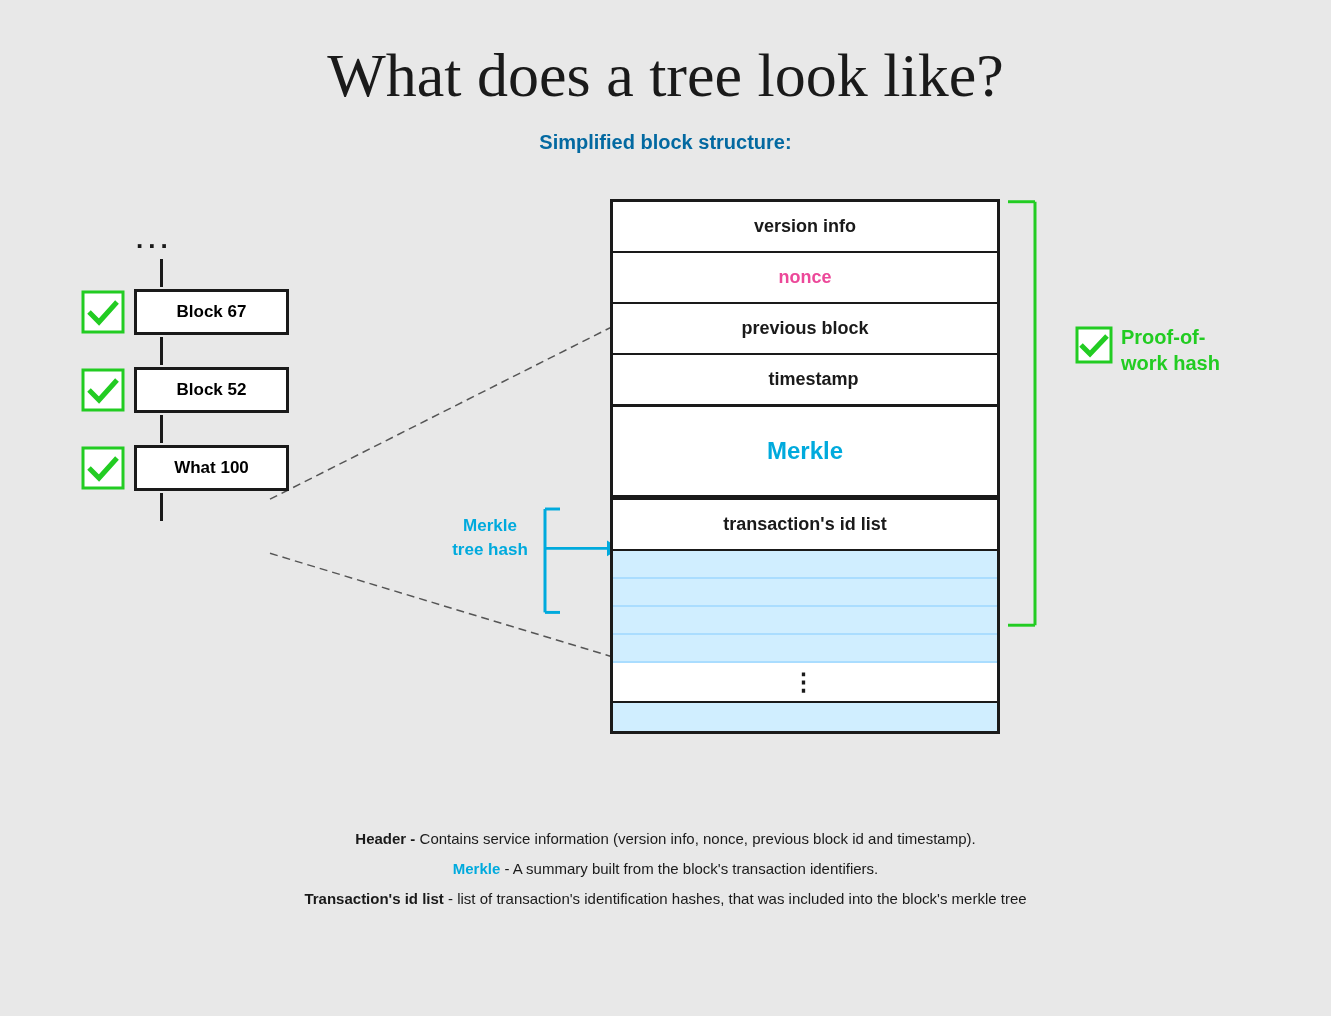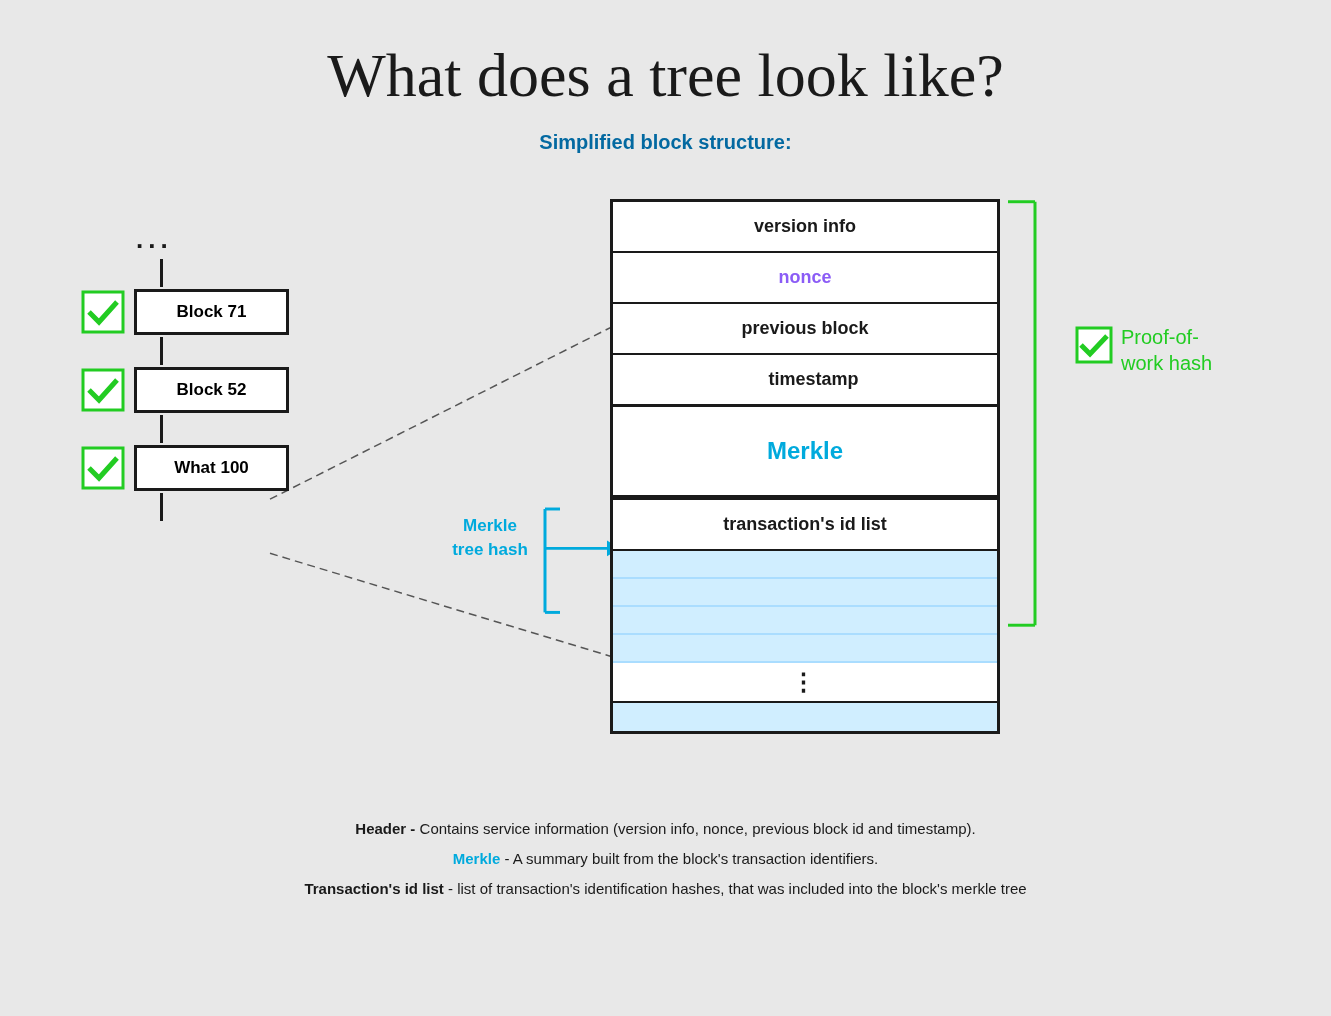--- a/index.html
+++ b/index.html
@@ -58,21 +58,21 @@
       font-weight: bold;
       color: #1a1a1a;
       background: white;
     }
 
     .block-field:last-child {
       border-bottom: none;
     }
 
     .block-field.nonce {
-      color: #8b5cf6;
+      color: #ec4899;
     }
 
     .merkle-section {
       border: 3px solid #1a1a1a;
       border-top: none;
       background: white;
     }
 
     .merkle-field {
       padding: 30px 10px;
@@ -258,21 +258,21 @@
     <div class="chain-dots">...</div>
     <div class="chain-vline"></div>
 
     <div class="chain-block-row">
       <div class="chain-checkbox">
         <svg width="44" height="44" viewBox="0 0 44 44">
           <rect x="2" y="2" width="40" height="40" fill="white" stroke="#22cc22" stroke-width="3"></rect>
           <polyline points="8,22 18,32 36,12" fill="none" stroke="#22cc22" stroke-width="5"></polyline>
         </svg>
       </div>
-      <div class="chain-block-label">Block 71</div>
+      <div class="chain-block-label">Block 67</div>
     </div>
     <div class="chain-vline"></div>
 
     <div class="chain-block-row">
       <div class="chain-checkbox">
         <svg width="44" height="44" viewBox="0 0 44 44">
           <rect x="2" y="2" width="40" height="40" fill="white" stroke="#22cc22" stroke-width="3"></rect>
           <polyline points="8,22 18,32 36,12" fill="none" stroke="#22cc22" stroke-width="5"></polyline>
         </svg>
       </div>
@@ -322,28 +322,28 @@
       <div class="tx-final-row"></div>
     </div>
   </div>
 
   <div class="proof-label">
     <div style="display:flex; align-items:flex-start; gap:8px;">
       <svg width="38" height="38" viewBox="0 0 38 38" style="flex-shrink:0; margin-top:2px;">
         <rect x="2" y="2" width="34" height="34" fill="white" stroke="#22cc22" stroke-width="3"></rect>
         <polyline points="6,19 15,28 32,10" fill="none" stroke="#22cc22" stroke-width="5"></polyline>
       </svg>
-      <span style="color:#22cc22; font-size:20px; font-weight:normal;">Proof-of-work
+      <span style="color:#22cc22; font-size:20px; font-weight:bold;">Proof-of-work
 hash</span>
     </div>
   </div>
 
 </div>
 
-<div class="description" style="position:relative; text-align:center; font-size:15px; line-height:2; color:#1a1a1a;">
+<div class="description" style="position:relative; text-align:center; margin-top:10px; font-size:15px; line-height:2; color:#1a1a1a;">
   <div>
     <span class="desc-bold">Header -</span>
     <span> Contains service information (version info, nonce, previous block id and timestamp).</span>
   </div>
   <div>
     <span class="desc-blue">Merkle</span>
     <span> - A summary built from the block's transaction identifiers.</span>
   </div>
   <div>
     <span class="desc-bold">Transaction's id list</span>

